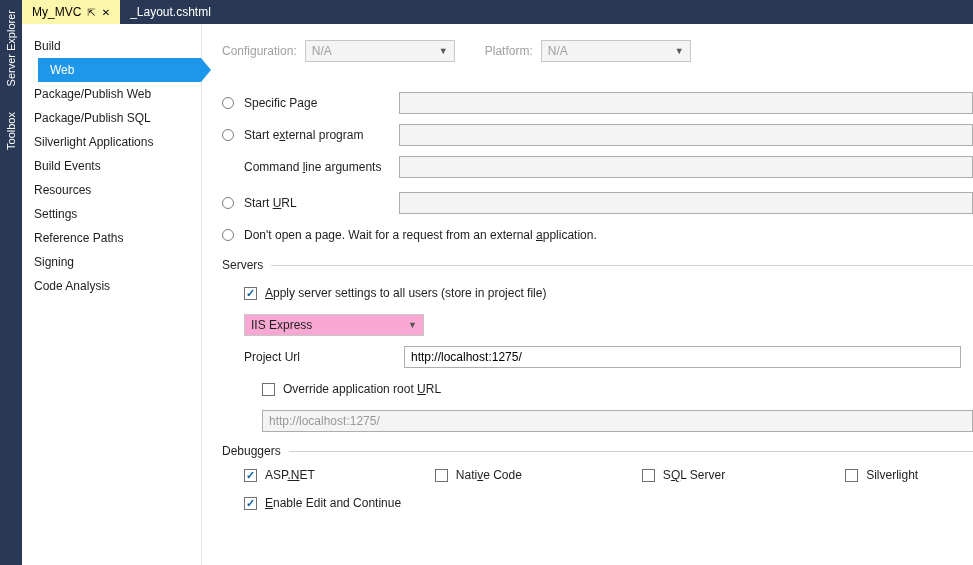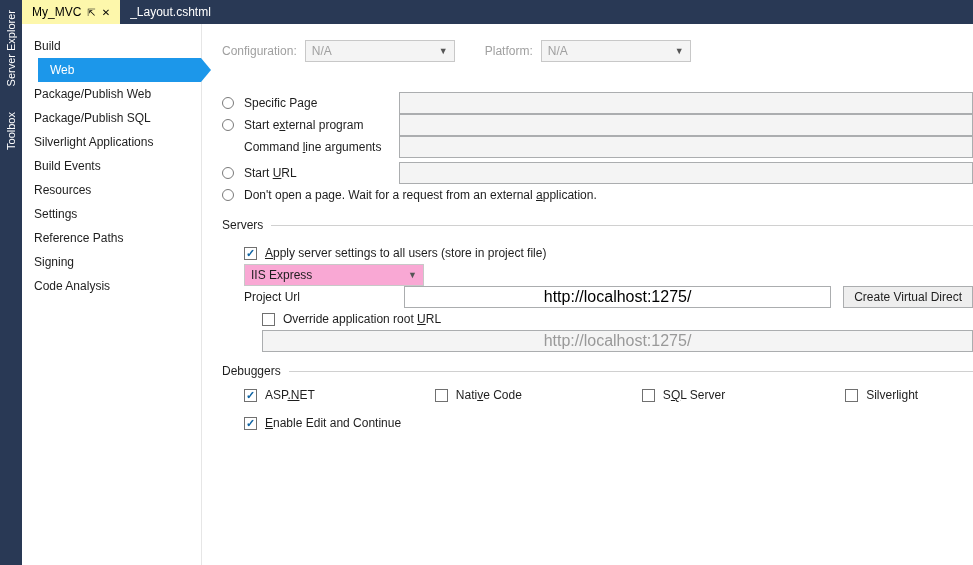--- a/index.html
+++ b/index.html
@@ -32,36 +32,36 @@
 
 .content { flex: 1; padding: 16px 0 16px 20px; overflow: hidden; color: #1e1e1e; }
 .row { display: flex; align-items: center; margin-bottom: 22px; }
 .label { margin-right: 8px; white-space: nowrap; }
 .disabled-label { color: #a0a0a0; }
 .combo { display: flex; align-items: center; justify-content: space-between; border: 1px solid #c8c8c8; background: #f9a8d4; padding: 2px 6px; height: 22px; min-width: 150px; cursor: pointer; }
 .combo.dis { color: #a0a0a0; background: #f4f4f4; }
 .combo .tri { font-size: 9px; color: #555; }
 
 
-.opt-row { display: flex; align-items: center; min-height: 22px; }
+.opt-row { display: flex; align-items: center; margin-bottom: 10px; min-height: 22px; }
 .radio { width: 12px; height: 12px; border: 1px solid #7a7a7a; border-radius: 50%; margin-right: 10px; cursor: pointer; flex-shrink: 0; }
 .opt-label { width: 155px; }
 .opt-field { flex: 1; border: 1px solid #c8c8c8; height: 22px; padding: 0 6px; background: #f4f4f4; color: #555; }
 .indent { margin-left: 22px; }
 
 
 .group-hdr { display: flex; align-items: center; margin: 12px 0 10px 0; }
 .group-hdr .line { flex: 1; height: 1px; background: #d0d0d0; margin-left: 8px; }
 
 .checkbox { width: 13px; height: 13px; border: 1px solid #707070; margin-right: 8px; cursor: pointer; display: inline-flex; align-items: center; justify-content: center; flex-shrink: 0; background: #fff; }
 .checkbox.checked::after { content: "✓"; color: #1064a3; font-size: 11px; line-height: 1; font-weight: bold; }
 
 .section-in { margin-left: 22px; }
 
-input[type=text] { border: 1px solid #abadaf; height: 22px; padding: 0 6px; font-size: 16px; text-align: center; }
+input[type=text] { border: 1px solid #abadaf; height: 22px; padding: 0 6px; font-size: 12px; }
 .btn { border: 1px solid #abadaf; background: #eee; padding: 3px 10px; height: 22px; cursor: pointer; display: inline-flex; align-items: center; }
 
 .debuggers { display: flex; gap: 120px; margin-left: 22px; margin-bottom: 10px; }
 .dbg-item { display: inline-flex; align-items: center; }
 
 u { text-decoration: underline; }
 </style>
 </head>
 <body>
 
@@ -156,21 +156,20 @@
             <div class="combo" style="width:180px">
               <span>IIS Express</span>
               <span class="tri">▼</span>
             </div>
           </div>
 
           <div class="opt-row">
             <span style="width:160px">Project Url</span>
             <input type="text" style="flex: 1 1 0%; background: rgb(255, 255, 255);" value="http://localhost:1275/">
             <span style="width:12px"></span>
-            <span class="btn">Create Virtual Direct</span>
           </div>
 
           <div class="opt-row" style="margin-left:18px">
             <span class="checkbox"></span>
             <span>Override application root <u>U</u>RL</span>
           </div>
           <div class="opt-row" style="margin-left:18px">
             <input type="text" class="opt-field" style="flex: 1 1 0%; color: rgb(153, 153, 153);" disabled="" value="http://localhost:1275/">
           </div>
         </div>

